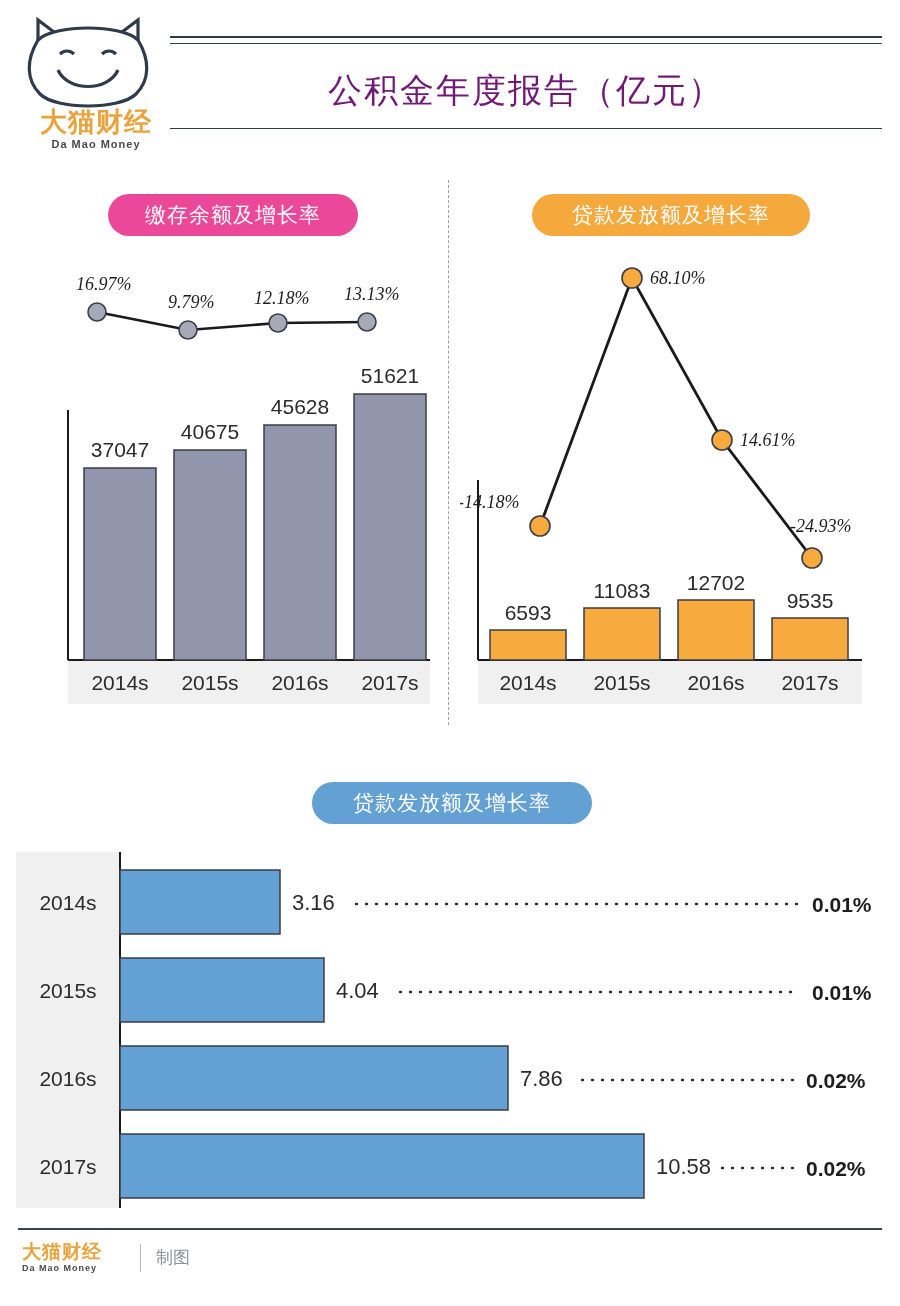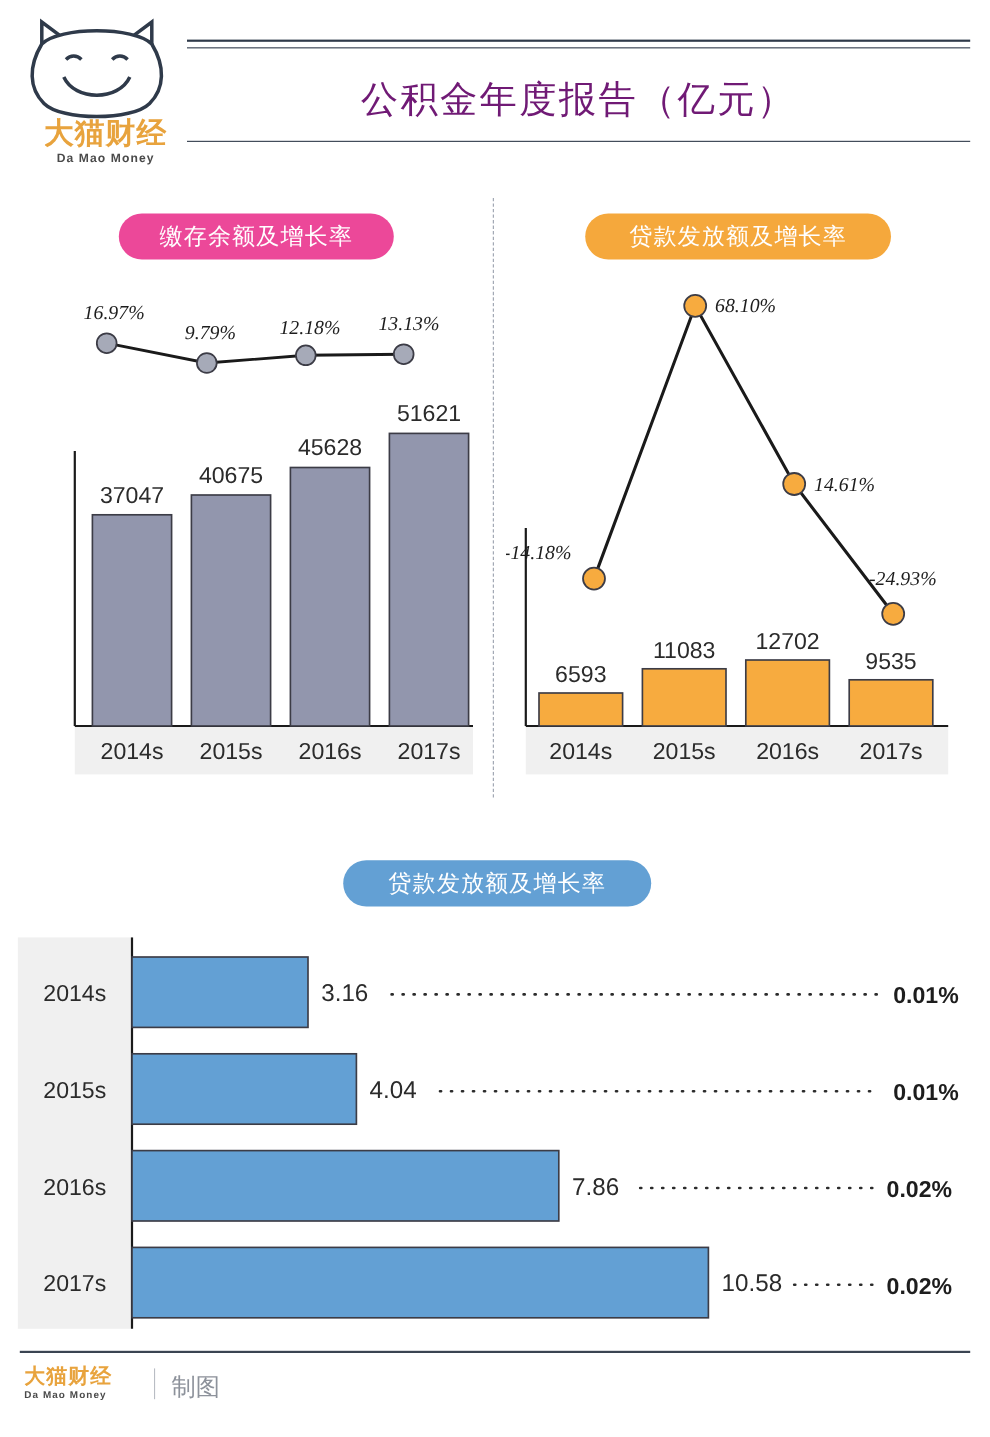--- a/index.html
+++ b/index.html
@@ -87,21 +87,21 @@
     font-size:19px;font-weight:bold;color:#e8a33d;letter-spacing:1px;
     font-family:"DejaVu Sans",sans-serif;line-height:1;
   }
   .footer-logo .en{
     font-size:9px;font-weight:bold;color:#4a4a4a;letter-spacing:1px;margin-top:2px;
     font-family:"Liberation Sans",sans-serif;
   }
   .footer-logo{position:absolute;left:4px;top:2px;width:100px;}
   .footer-sep{position:absolute;left:122px;top:4px;width:1px;height:28px;background:#b9bdc4;}
   .footer-note{
-    position:absolute;left:138px;top:6px;font-size:22px;color:#8d929b;
+    position:absolute;left:138px;top:6px;font-size:17px;color:#8d929b;
     font-family:"DejaVu Sans",sans-serif;
   }
 
   
   .t-val{font-family:"Liberation Sans",sans-serif;font-size:21px;fill:#2b2b2b;}
   .t-pct{font-family:"Liberation Serif",serif;font-style:italic;font-size:18px;fill:#1d1d1d;}
   .t-axis{font-family:"Liberation Sans",sans-serif;font-size:21px;fill:#2b2b2b;}
   .t-cat{font-family:"Liberation Sans",sans-serif;font-size:21px;fill:#2b2b2b;}
   .t-ov-val{font-family:"Liberation Sans",sans-serif;font-size:22px;fill:#2b2b2b;}
   .t-ov-pct{font-family:"Liberation Sans",sans-serif;font-size:21px;font-weight:bold;fill:#1d1d1d;}

